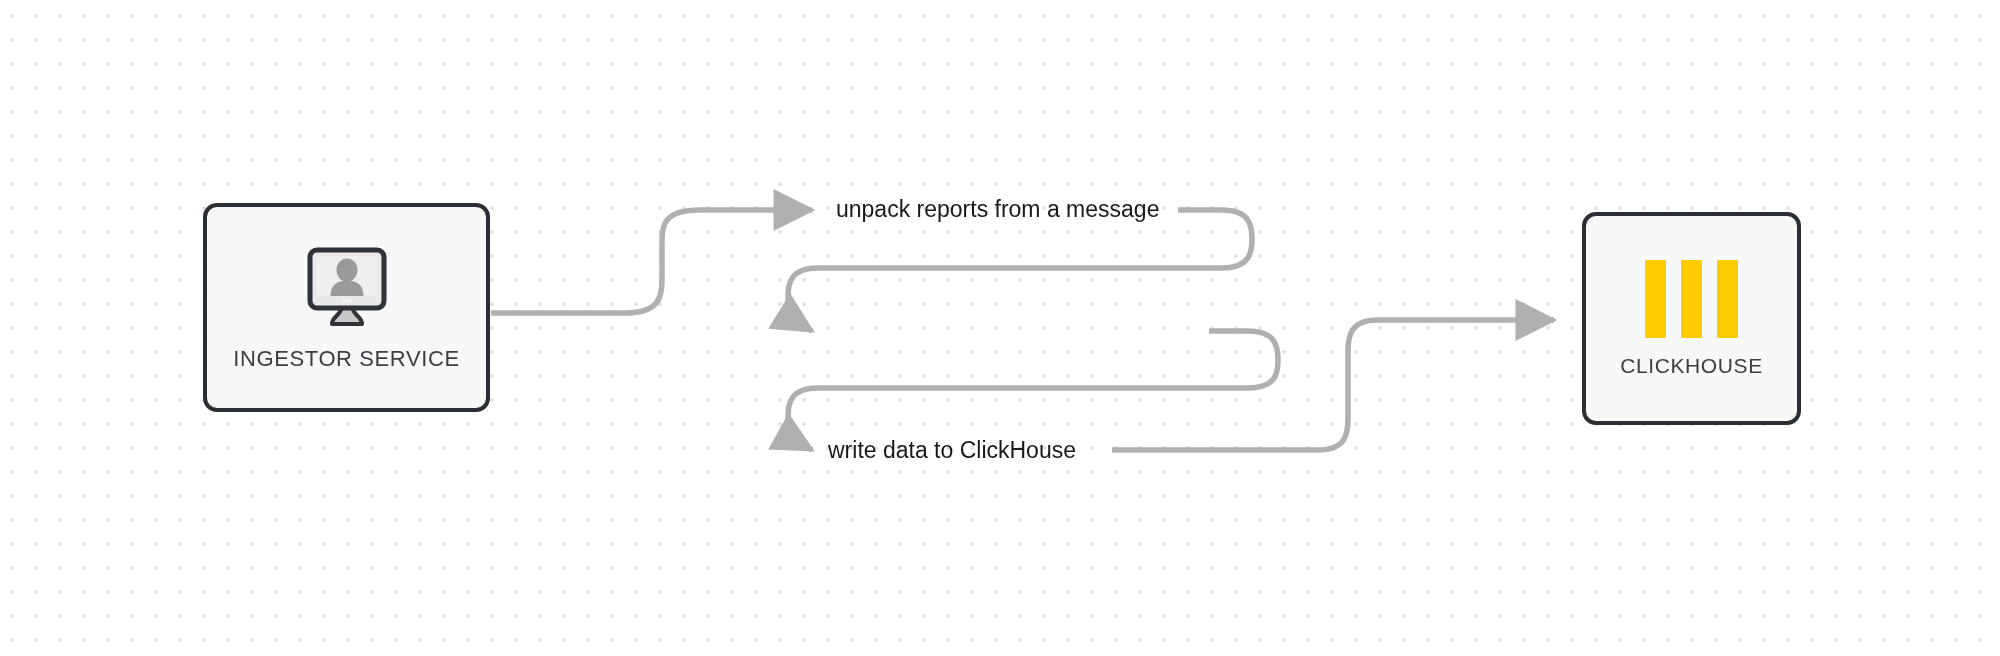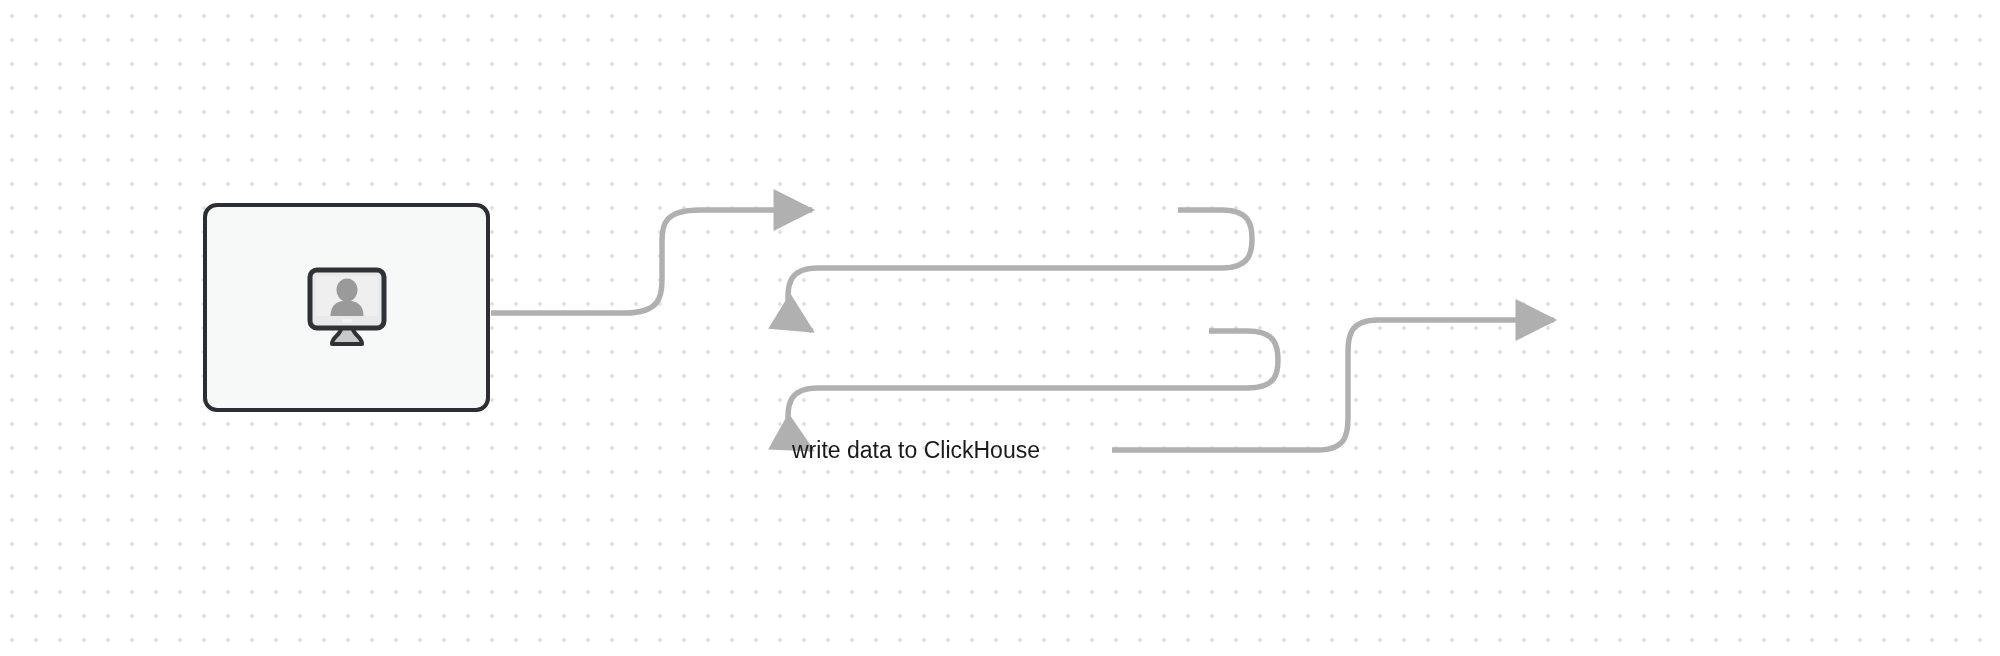--- a/index.html
+++ b/index.html
@@ -82,21 +82,21 @@
   
   .edge-label {
     position: absolute;
     font-size: 23px;
     color: #1a1a1a;
     white-space: nowrap;
     line-height: 1;
   }
   #edge-label-0 { left: 836px; top: 198px; }
   #edge-label-1 { left: 836px; top: 319px; }
-  #edge-label-2 { left: 792px; top: 439px; }
+  #edge-label-2 { left: 828px; top: 439px; }
 </style>
 </head>
 <body>
 
 <div id="canvas">
 
   <svg class="edges" viewBox="0 0 2000 656" width="2000" height="656">
     <defs>
       <marker id="arrowhead" markerWidth="9" markerHeight="9" refX="7.6" refY="4.5" orient="auto" markerUnits="strokeWidth">
         <path d="M0.6,0.7 L8.2,4.5 L0.6,8.3 Z" fill="#b0b0b0"></path>
@@ -130,20 +130,21 @@
 
       <path d="M 1112 450
                L 1318 450
                C 1346 450 1348 434 1348 418
                L 1348 352
                C 1348 336 1350 320 1378 320
                L 1554 320" marker-end="url(#arrowhead)"></path>
     </g>
   </svg>
 
+  <div class="edge-label" id="edge-label-0">unpack reports from a message</div>
 
 
   <div class="edge-label" id="edge-label-2">write data to ClickHouse</div>
 
   <div class="node" id="node-ingestor">
 
     <span>
       <svg class="monitor-icon" width="92" height="88" viewBox="0 0 92 88">
 
         <path d="M31 80 C31 72 40 72 41 62 L51 62 C52 72 61 72 61 80 Z" fill="#c9c9c9" stroke="#2f3237" stroke-width="4" stroke-linejoin="round"></path>
@@ -153,16 +154,27 @@
         <rect x="15" y="12" width="62" height="40" rx="2.5" fill="#efefef"></rect>
 
         <ellipse cx="46" cy="26" rx="10.5" ry="11.5" fill="#9a9a9a"></ellipse>
 
         <path d="M29.5 52 C29.5 41 36 36.5 46 36.5 C56 36.5 62.5 41 62.5 52 Z" fill="#9a9a9a"></path>
 
         <rect x="41" y="55" width="10" height="3.4" rx="1.7" fill="#f4f4f4"></rect>
       </svg>
     </span>
 
+    <div class="node-label">INGESTOR SERVICE</div>
   </div>
 
+  <div class="node" id="node-clickhouse">
+
+    <span class="ch-icon">
+      <span class="ch-bar"></span>
+      <span class="ch-bar"></span>
+      <span class="ch-bar"></span>
+    </span>
+
+    <div class="node-label">CLICKHOUSE</div>
+  </div>
 
 </div>
 
 </body></html>

